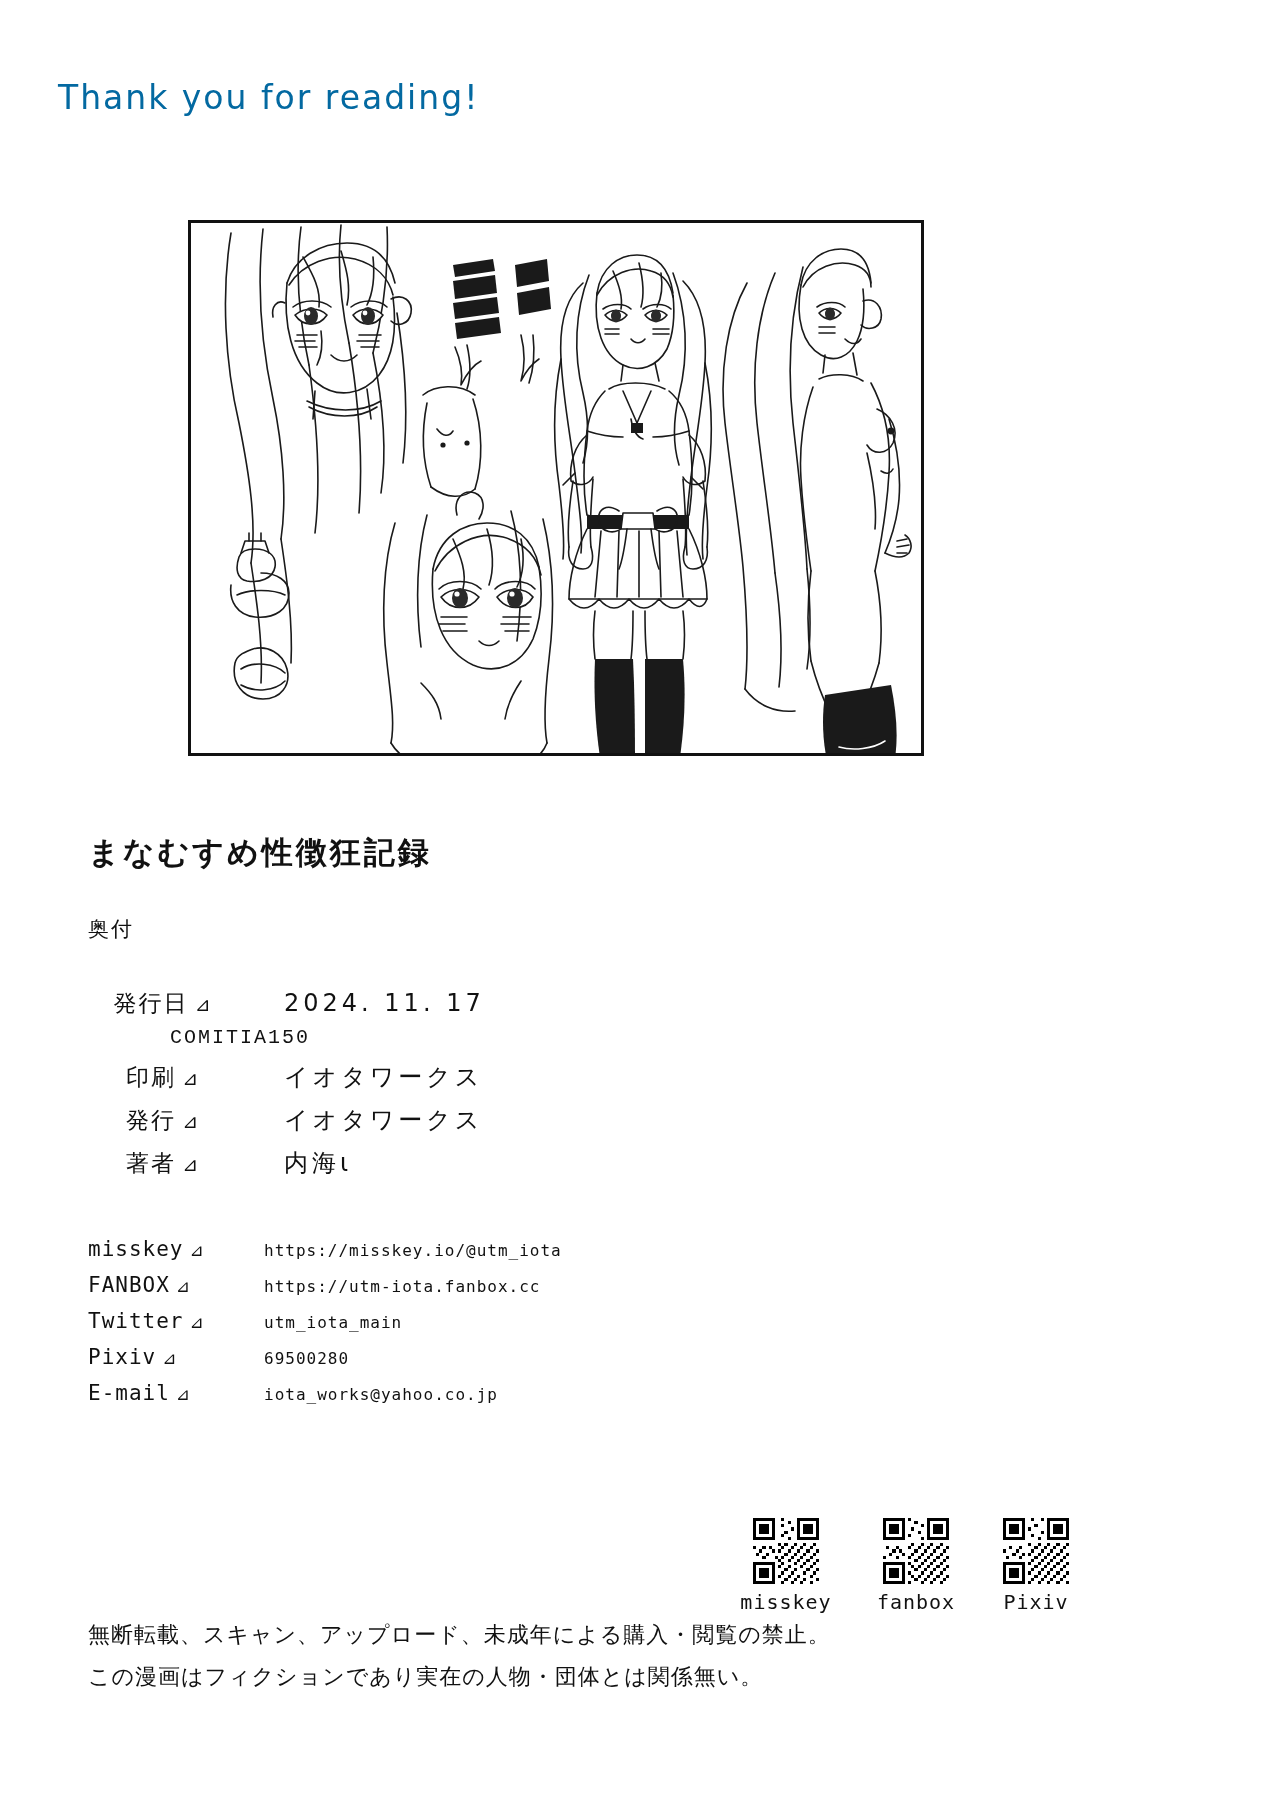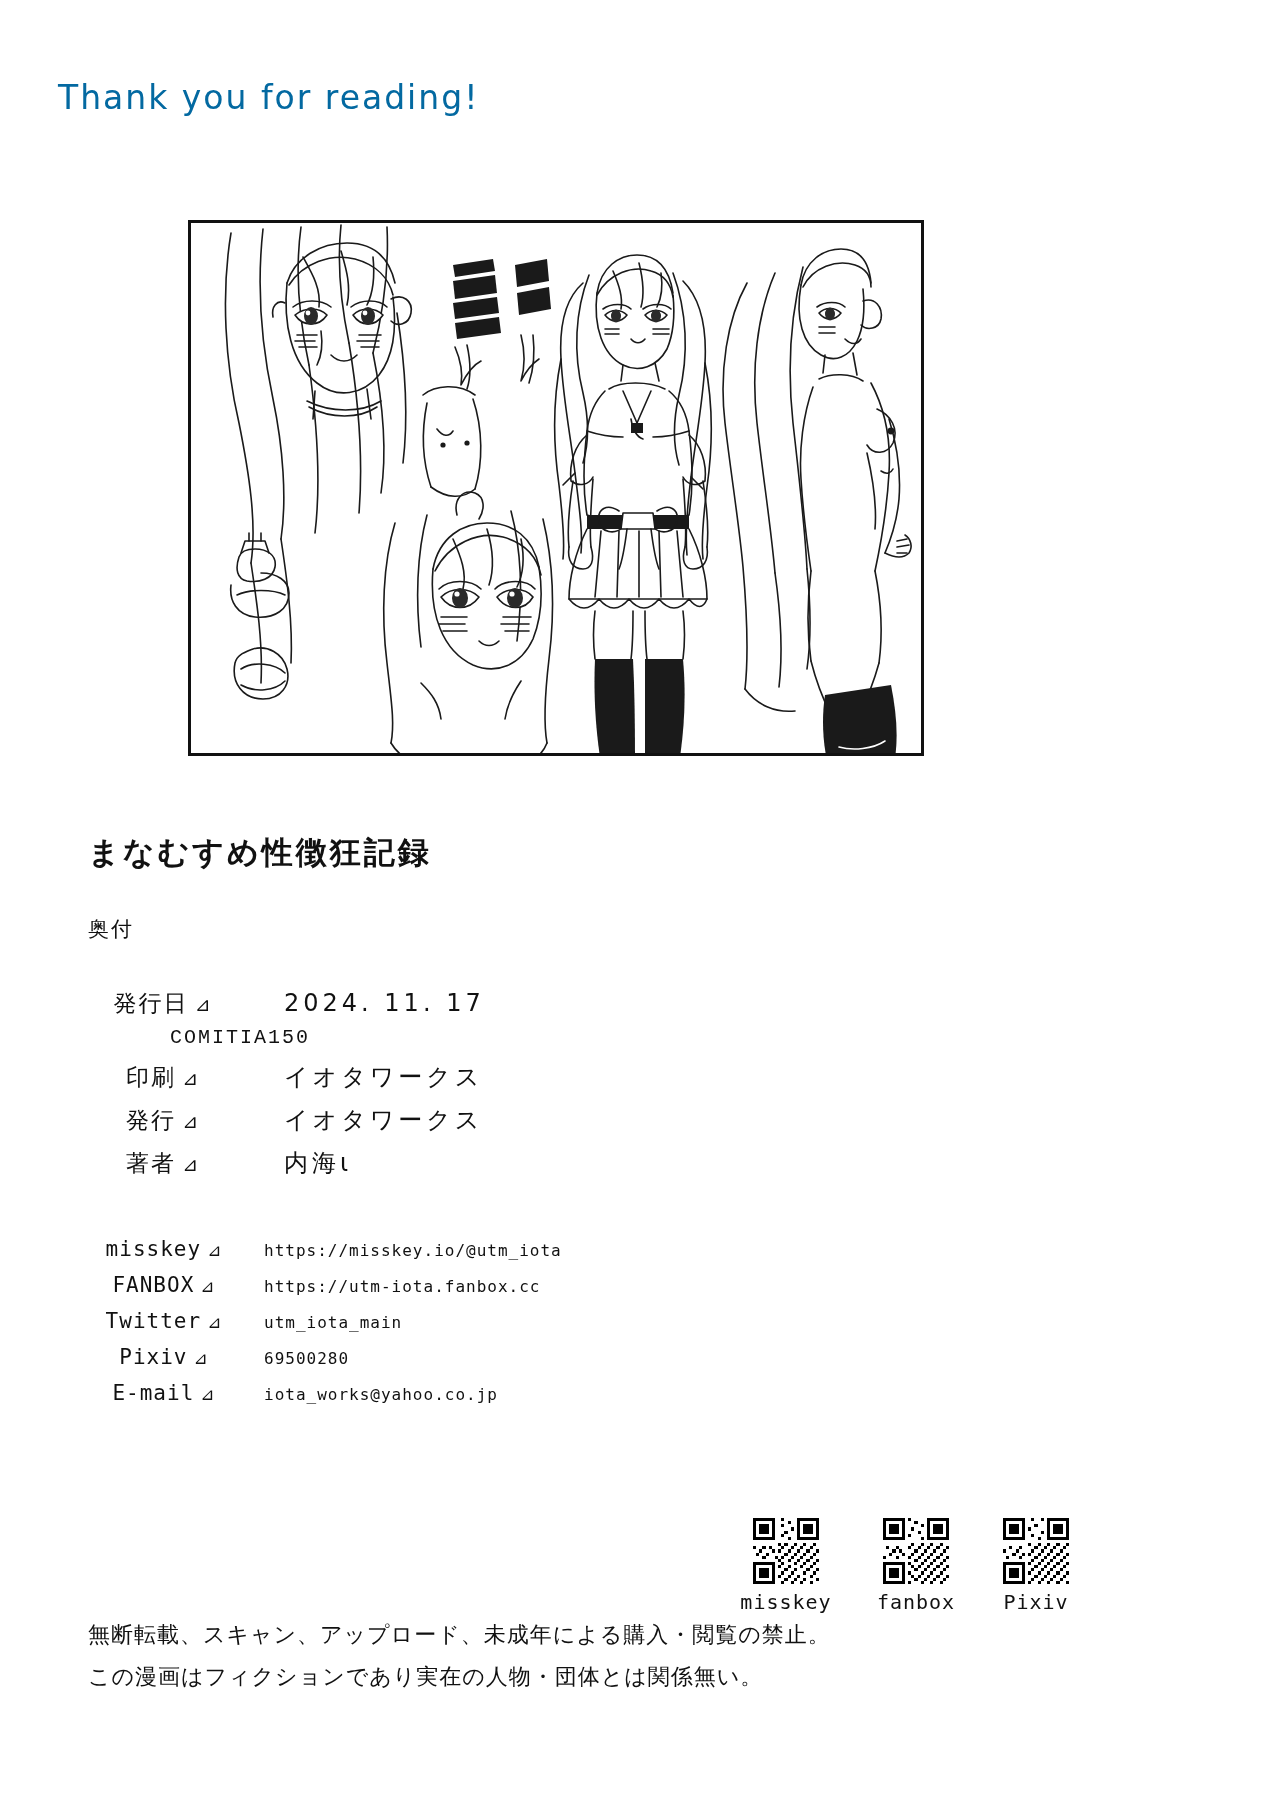--- a/index.html
+++ b/index.html
@@ -102,21 +102,21 @@
     top: 1237px;
     width: 640px;
   }
   .link-row {
     display: flex;
     align-items: baseline;
     margin-bottom: 12px;
   }
   .link-key {
     width: 152px;
-    text-align: center;
+    text-align: left;
     font-size: 21px;
     letter-spacing: 1px;
     white-space: nowrap;
   }
   .link-key .mark { margin-left: 6px; font-size: 17px; }
   .link-val {
     margin-left: 24px;
     font-size: 16px;
     letter-spacing: 1px;
     white-space: nowrap;

